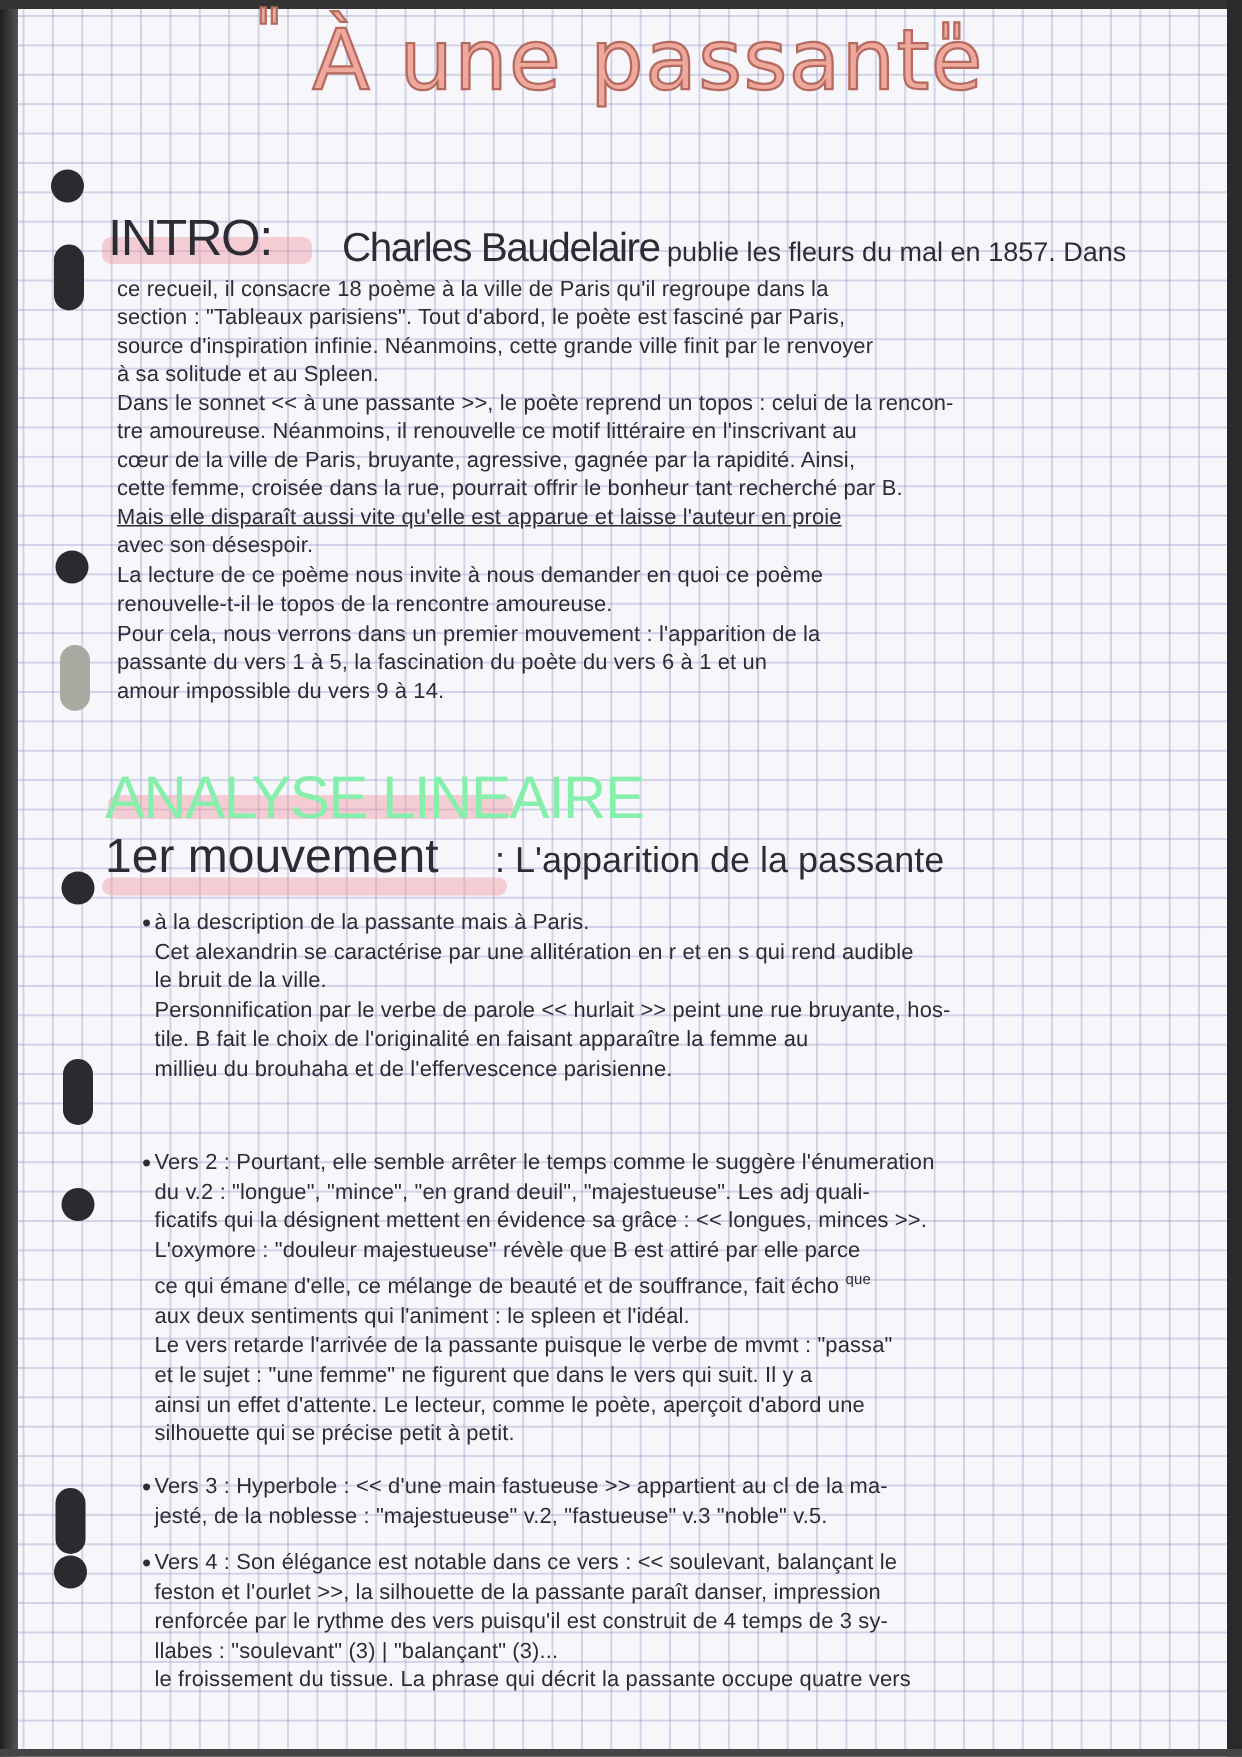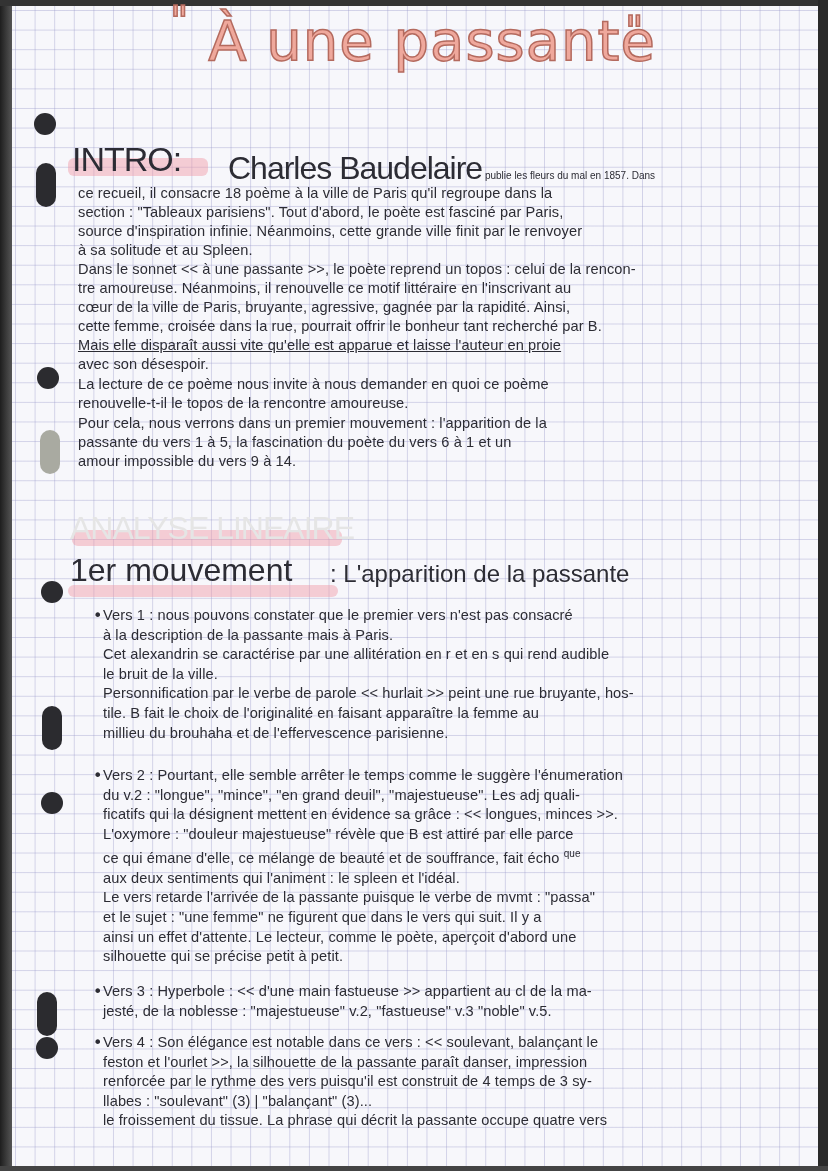--- a/index.html
+++ b/index.html
@@ -44,25 +44,25 @@
   .hl { position:absolute; background:rgba(240,150,165,0.45); border-radius:6px; }
 
   .intro-label {
     position:absolute; left:72px; top:140px; font-size:34px; color:#2c2c34;
     font-family:"Liberation Sans", sans-serif; letter-spacing:-1px; font-weight:normal;
   }
   .intro-first {
     position:absolute; left:228px; top:150px; font-family:"Liberation Sans", sans-serif;
     color:#2c2c34; white-space:nowrap;
   }
-  .intro-first .big { font-size:32px; letter-spacing:-1px; }
-  .intro-first .small { font-size:10px;text-align:right; }
+  .intro-first .big { font-size:27px; letter-spacing:-1px; }
+  .intro-first .small { font-size:18px;text-align:right; }
 
   .section-title {
-    position:absolute; left:70px; top:510px; font-size:32px; color:#e5e5e5;
+    position:absolute; left:70px; top:510px; font-size:40px; color:#86efac;
     font-family:"Liberation Sans", sans-serif; letter-spacing:-1px;
   }
   .mvt-label {
     position:absolute; left:70px; top:552px; font-size:32px; color:#2c2c34;
     font-family:"Liberation Sans", sans-serif; letter-spacing:0px;
   }
   .mvt-title {
     position:absolute; left:330px; top:560px; font-size:24px; color:#2c2c34;
     font-family:"Liberation Sans", sans-serif;
   }
@@ -122,21 +122,20 @@
 
 <div class="hl" style="left:72px;top:530px;width:270px;height:16px;"></div>
 <div class="section-title">ANALYSE LINEAIRE</div>
 
 <div class="hl" style="left:68px;top:585px;width:270px;height:12px;"></div>
 <div class="mvt-label">1er mouvement</div>
 <div class="mvt-title">: L'apparition de la passante</div>
 
 <div class="bullet-block" style="top:606px;">
   <span class="bullet-dot">•</span>
-  <span class="hand">Vers 1 : nous pouvons constater que le premier vers n'est pas consacré</span>
   <span class="hand">à la description de la passante mais à Paris.</span>
   <span class="hand">Cet alexandrin se caractérise par une allitération en r et en s qui rend audible</span>
   <span class="hand">le bruit de la ville.</span>
   <span class="hand">Personnification par le verbe de parole &lt;&lt; hurlait &gt;&gt; peint une rue bruyante, hos-</span>
   <span class="hand">tile. B fait le choix de l'originalité en faisant apparaître la femme au</span>
   <span class="hand">millieu du brouhaha et de l'effervescence parisienne.</span>
 </div>
 
 <div class="bullet-block" style="top:766px;">
   <span class="bullet-dot">•</span>

